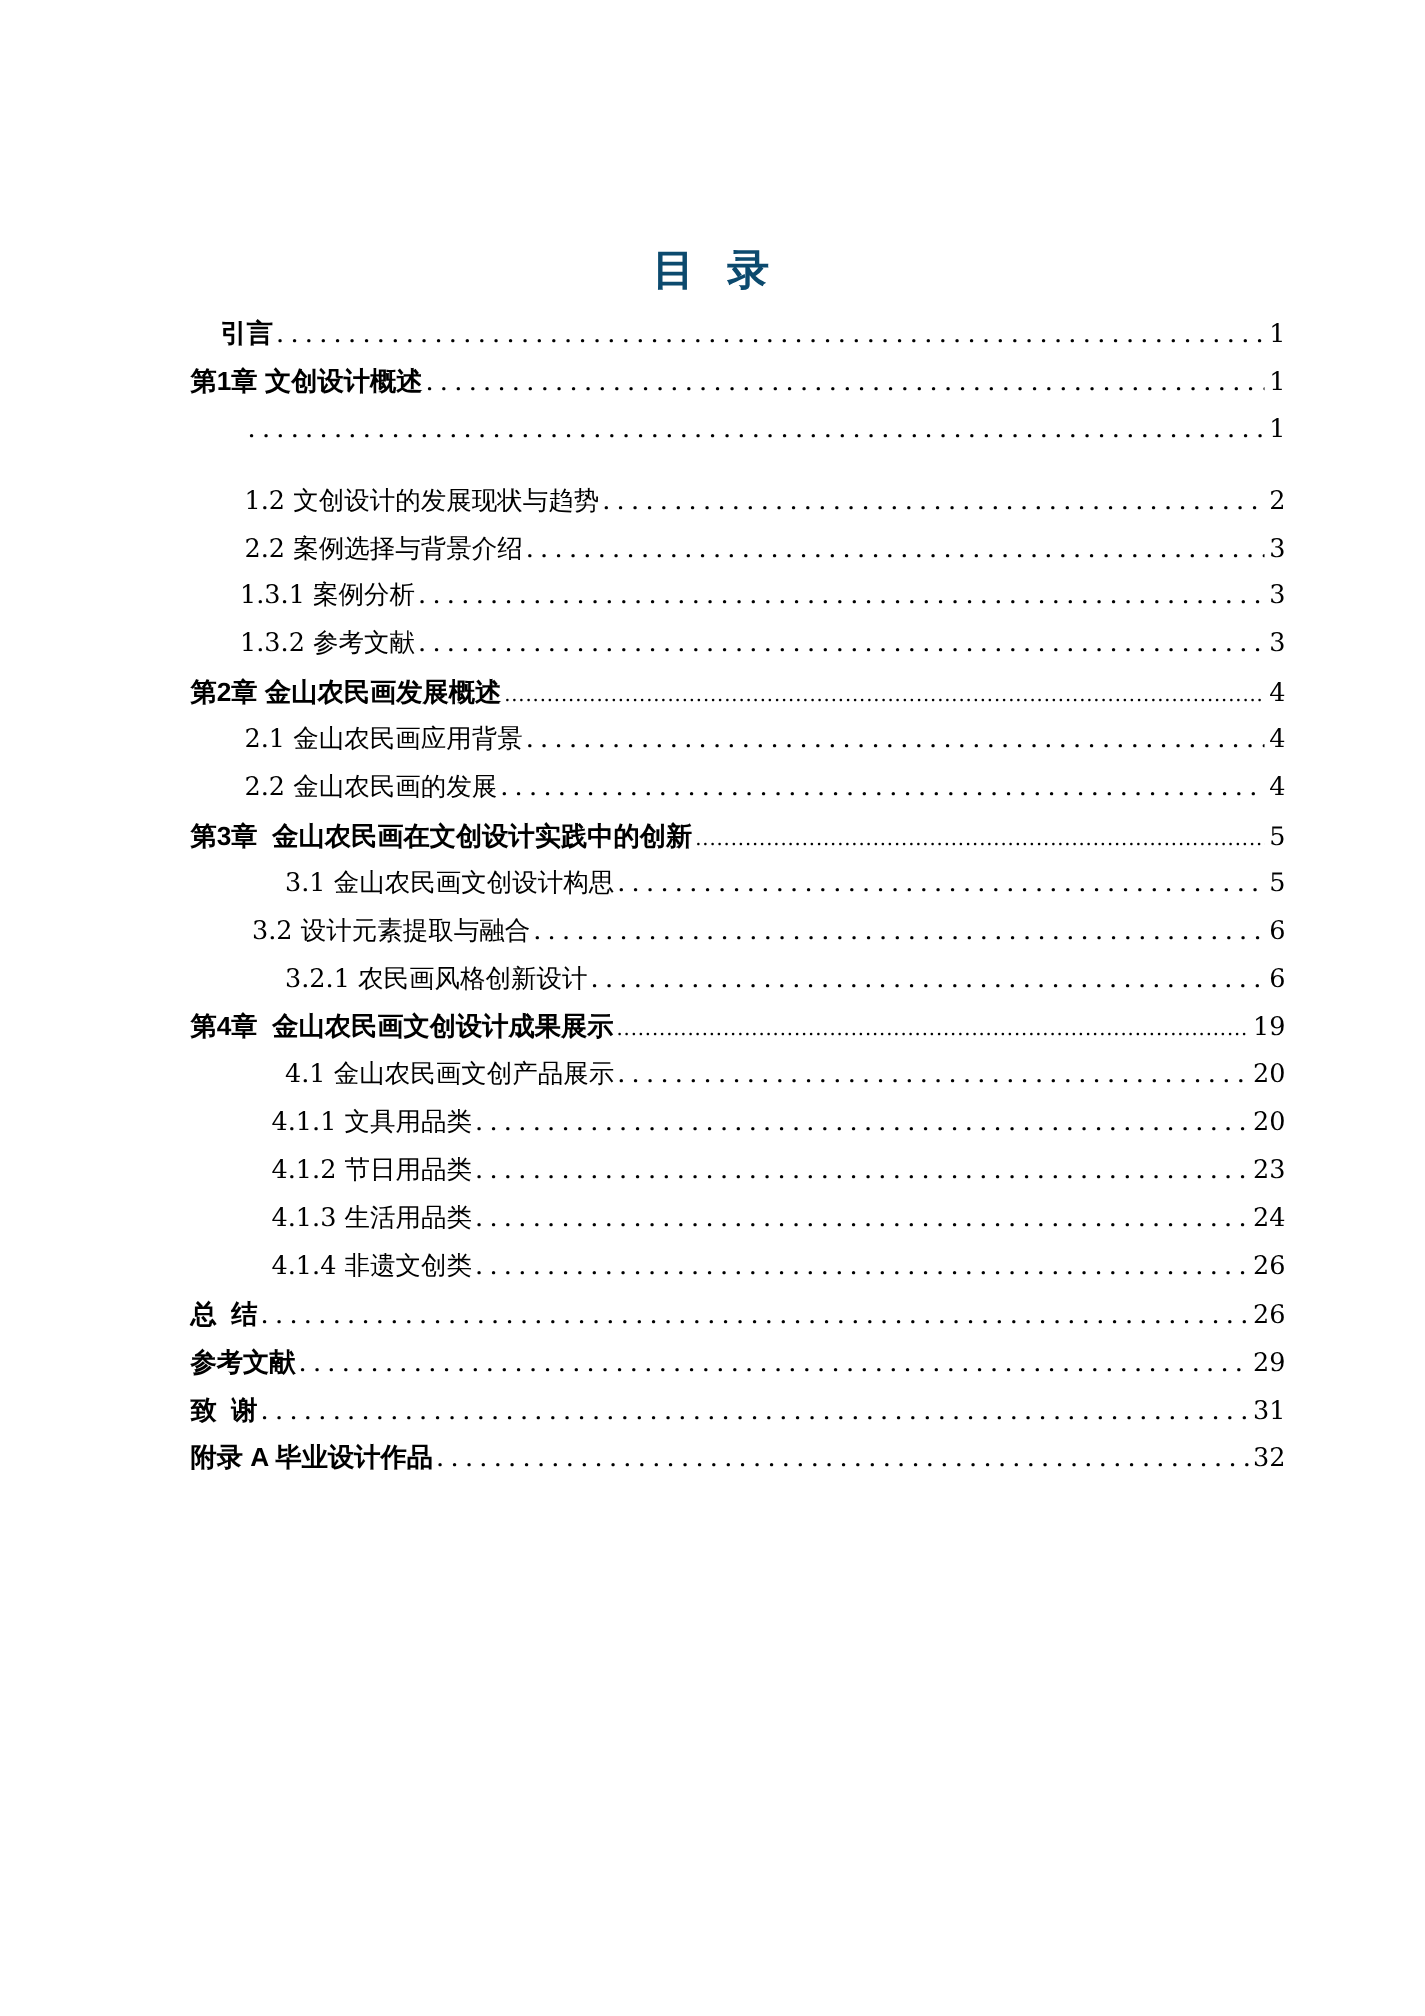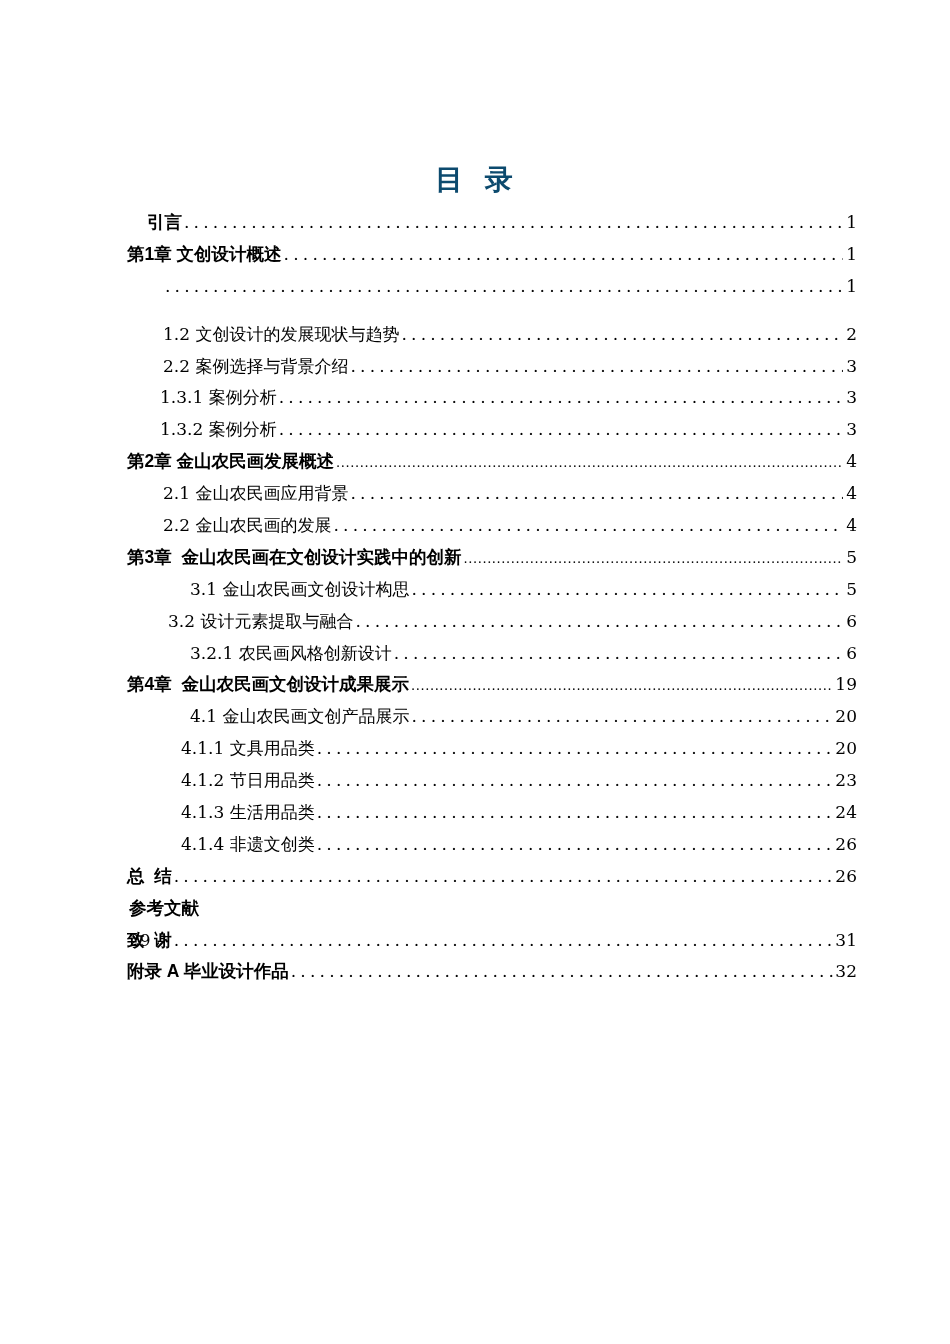--- a/index.html
+++ b/index.html
@@ -109,21 +109,21 @@
     <span class="label">2.2 案例选择与背景介绍</span>
     <span class="leader spaced">............................................................................................................................................................................................................................................................................................................</span>
     <span class="pageno">3</span>
   </div>
       <div class="toc-row" style="padding-left: 33px;">
     <span class="label">1.3.1 案例分析</span>
     <span class="leader spaced">............................................................................................................................................................................................................................................................................................................</span>
     <span class="pageno">3</span>
   </div>
       <div class="toc-row" style="padding-left: 33px;">
-    <span class="label">1.3.2 案例分析</span>
+    <span class="label">1.3.2 参考文献</span>
     <span class="leader spaced">............................................................................................................................................................................................................................................................................................................</span>
     <span class="pageno">3</span>
   </div>
       <div class="toc-row bold" style="padding-left: 0px;">
     <span class="label">第2章 金山农民画发展概述</span>
     <span class="leader dense">............................................................................................................................................................................................................................................................................................................</span>
     <span class="pageno">4</span>
   </div>
       <div class="toc-row" style="padding-left: 36px;">
     <span class="label">2.1 金山农民画应用背景</span>
@@ -183,21 +183,21 @@
       <div class="toc-row" style="padding-left: 54px;">
     <span class="label">4.1.4 非遗文创类</span>
     <span class="leader spaced">............................................................................................................................................................................................................................................................................................................</span>
     <span class="pageno">26</span>
   </div>
       <div class="toc-row bold" style="padding-left: 0px;">
     <span class="label">总  结</span>
     <span class="leader spaced">............................................................................................................................................................................................................................................................................................................</span>
     <span class="pageno">26</span>
   </div>
-      <div class="toc-row bold" style="padding-left: 0px; flex-direction: column;">
+      <div class="toc-row bold" style="padding-left: 0px;">
     <span class="label">参考文献</span>
     <span class="leader spaced">............................................................................................................................................................................................................................................................................................................</span>
     <span class="pageno">29</span>
   </div>
       <div class="toc-row bold" style="padding-left: 0px;">
     <span class="label">致  谢</span>
     <span class="leader spaced">............................................................................................................................................................................................................................................................................................................</span>
     <span class="pageno">31</span>
   </div>
       <div class="toc-row bold" style="padding-left: 0px;">

